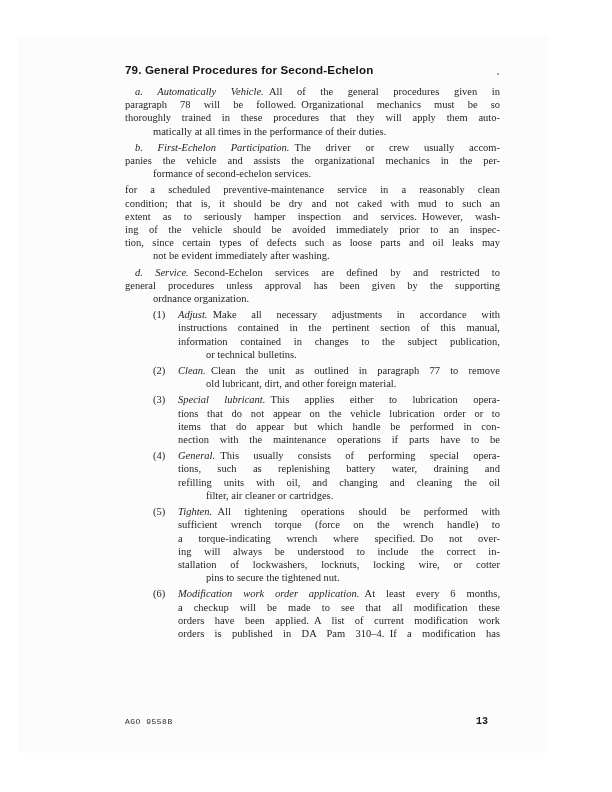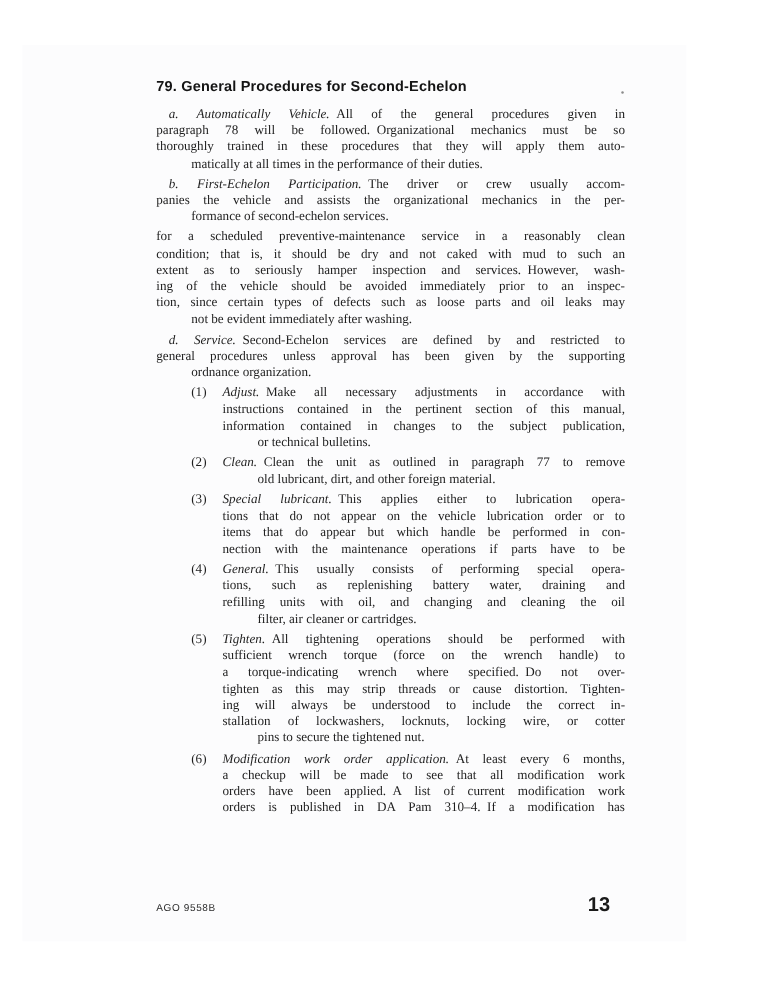--- a/index.html
+++ b/index.html
@@ -26,26 +26,26 @@
   .line.last { text-align-last:left;margin-left:28px; }
   .line.findent { text-indent:10px; }
   .item { position:relative; padding-left:53px; }
   .num { position:absolute; left:28px; font-style:normal; }
   .plabel { font-style:italic; }
   .footer {
     position:absolute; left:107px; top:680px; width:375px;
     display:flex; justify-content:space-between; align-items:baseline;
   }
   .ago {
-    font-family:Liberation Sans, sans-serif; font-size:8px;
+    font-family:Liberation Mono, monospace; font-size:8px;
     letter-spacing:0.5px; color:#2b2b2b;
   }
   .pagenum {
-    font-family:Liberation Sans, sans-serif; font-weight:bold;
-    font-size:16px; color:#1a1a1a; margin-right:12px;
+    font-family:Liberation Mono, monospace; font-weight:bold;
+    font-size:10px; color:#1a1a1a; margin-right:12px;
   }
   .speck {
     position:absolute; left:479px; top:37px; width:2px; height:2px;
     background:#8a8a8a; border-radius:50%;
   }
 </style>
 </head>
 <body>
 
 <div class="scan">
@@ -97,28 +97,27 @@
         <div class="item">
           <div class="line"><span class="num">(4)</span><span class="plabel">General.</span> This usually consists of performing special opera-</div>
           <div class="line">tions, such as replenishing battery water, draining and</div>
           <div class="line">refilling units with oil, and changing and cleaning the oil</div>
           <div class="line last">filter, air cleaner or cartridges.</div>
         </div>
         <div class="item">
           <div class="line"><span class="num">(5)</span><span class="plabel">Tighten.</span> All tightening operations should be performed with</div>
           <div class="line">sufficient wrench torque (force on the wrench handle) to</div>
           <div class="line">a torque-indicating wrench where specified. Do not over-</div>
-          <div class="line">tighten as this may strip threads or cause distortion. Tighten-</div>
           <div class="line">ing will always be understood to include the correct in-</div>
           <div class="line">stallation of lockwashers, locknuts, locking wire, or cotter</div>
           <div class="line last">pins to secure the tightened nut.</div>
         </div>
         <div class="item">
           <div class="line"><span class="num">(6)</span><span class="plabel">Modification work order application.</span> At least every 6 months,</div>
-          <div class="line">a checkup will be made to see that all modification work</div>
+          <div class="line">a checkup will be made to see that all modification these</div>
           <div class="line">orders have been applied. A list of current modification work</div>
           <div class="line">orders is published in DA Pam 310–4. If a modification has</div>
         </div>
       </div>
   </div>
 
   <div class="footer">
     <span class="ago">AGO 9558B</span>
     <span class="pagenum">13</span>
   </div>

